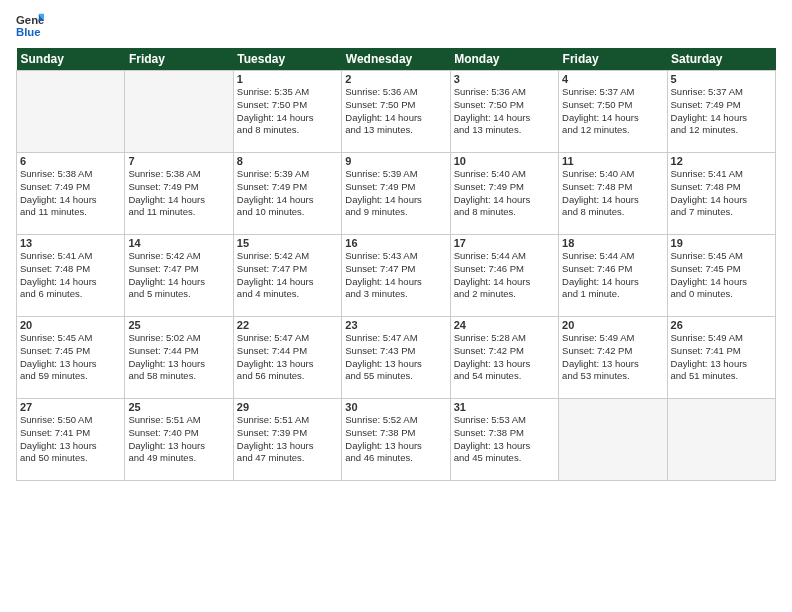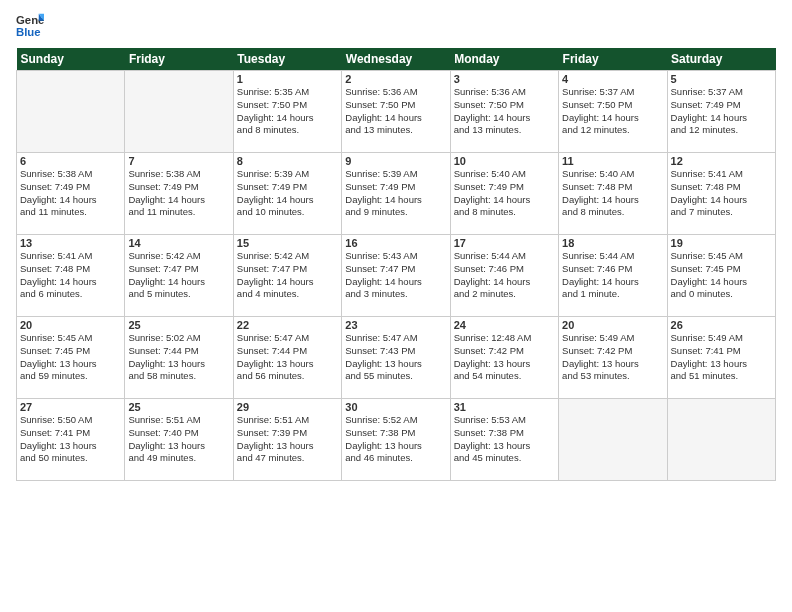--- a/index.html
+++ b/index.html
@@ -276,21 +276,21 @@
           </td>
           <td>
             <span class="day-num">23</span>
             <span class="cell-line">Sunrise: 5:47 AM</span>
             <span class="cell-line">Sunset: 7:43 PM</span>
             <span class="cell-line">Daylight: 13 hours</span>
             <span class="cell-line">and 55 minutes.</span>
           </td>
           <td>
             <span class="day-num">24</span>
-            <span class="cell-line">Sunrise: 12:48 AM</span>
+            <span class="cell-line">Sunrise: 5:28 AM</span>
             <span class="cell-line">Sunset: 7:42 PM</span>
             <span class="cell-line">Daylight: 13 hours</span>
             <span class="cell-line">and 54 minutes.</span>
           </td>
           <td>
             <span class="day-num">20</span>
             <span class="cell-line">Sunrise: 5:49 AM</span>
             <span class="cell-line">Sunset: 7:42 PM</span>
             <span class="cell-line">Daylight: 13 hours</span>
             <span class="cell-line">and 53 minutes.</span>

